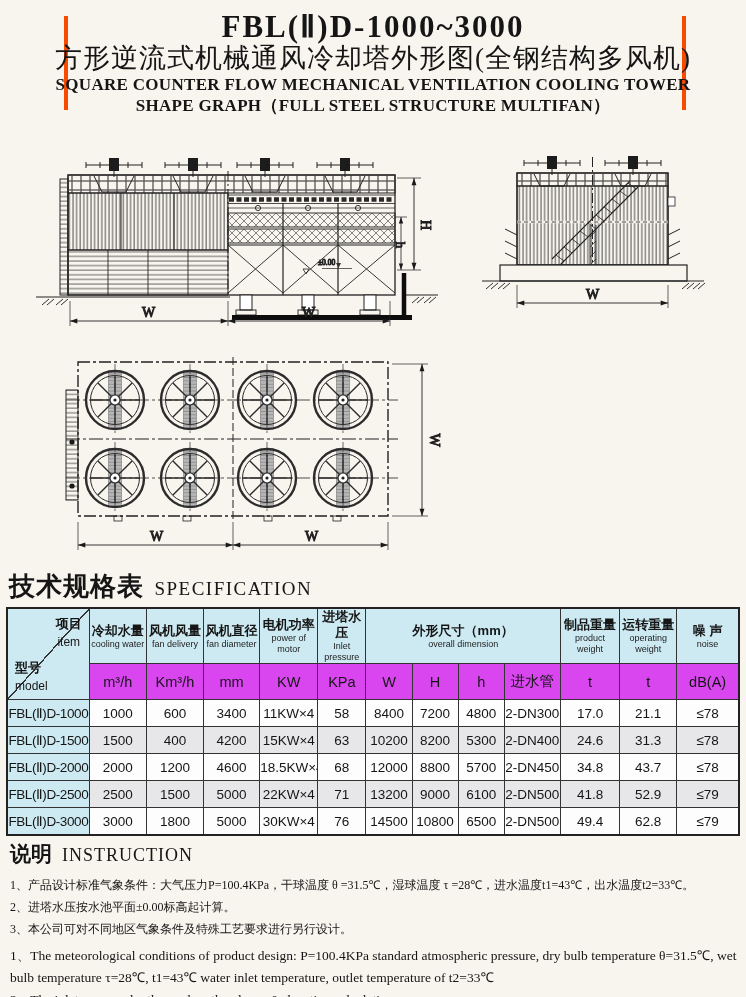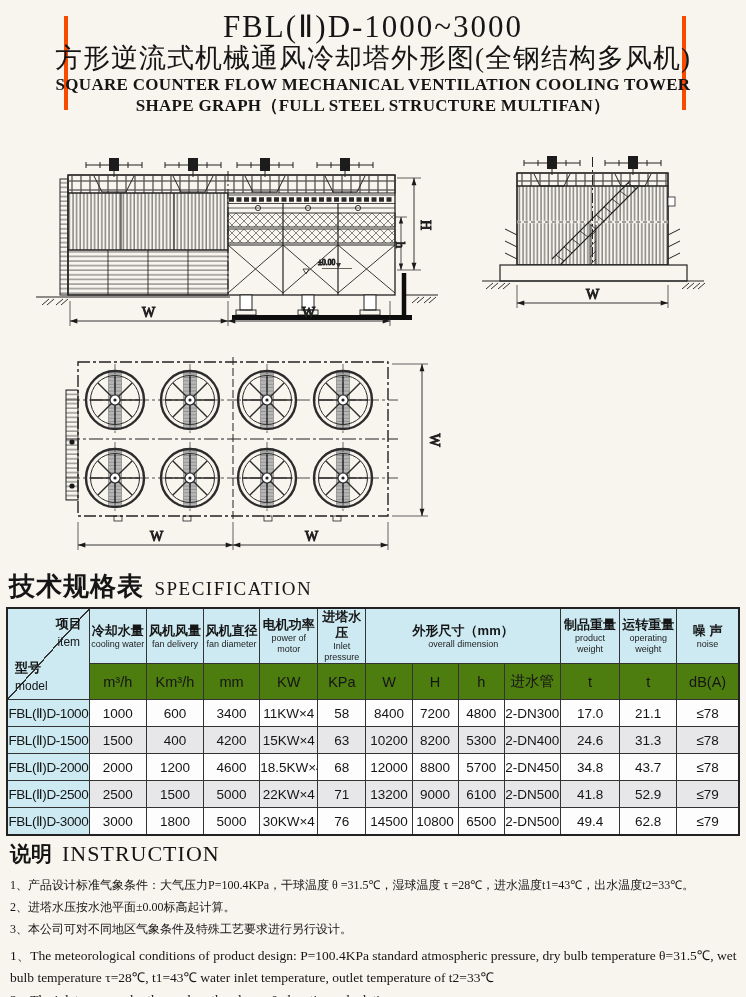--- a/index.html
+++ b/index.html
@@ -4,55 +4,55 @@
 <style>
   html,body{margin:0;padding:0;}
   body{background:#e9e6e0;}
   .page{
     position:relative;width:746px;height:997px;margin:0 auto;
     background:#f8f4ee;
     font-family:"Liberation Sans",sans-serif;color:#151515;overflow:hidden;
   }
   
   .title-wrap{position:absolute;top:10px;left:0;width:746px;text-align:center;}
-  .t1{font-family:"Liberation Serif",serif;font-size:31px;letter-spacing:2px;line-height:33px;}
+  .t1{font-family:"Liberation Serif",serif;font-size:31px;letter-spacing:2px;line-height:33px;font-weight:bold;}
   .t2{font-family:"Liberation Serif",serif;font-size:27px;line-height:31px;letter-spacing:1px;}
   .t3,.t4{font-family:"Liberation Serif",serif;font-size:17px;font-weight:bold;line-height:21px;letter-spacing:.3px;}
   .title-bar{position:absolute;top:16px;width:4px;height:94px;background:#f94b00;}
   .bar-left{left:64px;}
   .bar-right{right:60px;}
   
   .draw{position:absolute;top:145px;left:0;}
   svg text{font-family:"Liberation Serif",serif;fill:#111;}
   
   .spec-head{position:absolute;top:569px;left:9px;white-space:nowrap;}
   .spec-cn{font-size:26px;font-weight:bold;letter-spacing:1px;}
   .spec-en{font-family:"Liberation Serif",serif;font-size:19px;letter-spacing:1.5px;margin-left:6px;}
   
   table.spec{position:absolute;top:607px;left:6px;width:734px;border-collapse:collapse;table-layout:fixed;border:2px solid #222;padding-left:23px;}
   table.spec th,table.spec td{border:1px solid #333;text-align:center;vertical-align:middle;padding:0;overflow:hidden;}
   .hdr{background:#cdeaf3;}
   .hcn{font-size:13px;font-weight:bold;line-height:16px;}
   .hen{font-size:9px;font-weight:normal;line-height:11px;color:#222;}
   tr.r-head1 th{height:46px;}
-  tr.r-head2 td{height:35px;font-size:14.5px;background:#4d7c0f;font-weight:normal;}
+  tr.r-head2 td{height:35px;font-size:14.5px;background:#d946ef;font-weight:normal;}
   tr.r-data td{height:26px;font-size:13.5px;background:#fdfdfd;}
   tr.r-data.alt td{background:#e7e7e9;}
   td.model{background:#cdeaf3 !important;font-size:10.5px;letter-spacing:-0.4px;}
   .corner{position:relative;background:
       linear-gradient(to bottom right,rgba(0,0,0,0) calc(50% - .7px),#333 calc(50% - .7px),#333 calc(50% + .7px),rgba(0,0,0,0) calc(50% + .7px)),#cdeaf3;}
   .c-item{position:absolute;top:5px;right:7px;text-align:center;}
   .c-model{position:absolute;bottom:5px;left:7px;text-align:left;}
   .c-cn{font-size:13px;font-weight:bold;line-height:15px;}
   .c-en{font-size:12px;font-weight:normal;line-height:13px;margin-top:8px;}
   
   .ins{position:absolute;top:840px;left:10px;width:728px;font-family:"Liberation Serif",serif;}
   .ins-h{margin-bottom:6px;}
   .ins-h-cn{font-size:21px;font-weight:bold;font-family:"Liberation Sans",sans-serif;text-align:center;}
-  .ins-h-en{font-size:22px;letter-spacing:1px;margin-left:6px;}
+  .ins-h-en{font-size:18px;letter-spacing:1px;margin-left:6px;}
   .ins-cn div{font-size:12px;line-height:22px;white-space:nowrap;}
   .ins-en{margin-top:5px;}
   .ins-en div{font-size:13.5px;line-height:22px;}
 </style>
 </head>
 <body>
 
 <div class="page">
 
   <div class="title-bar bar-left"></div>

